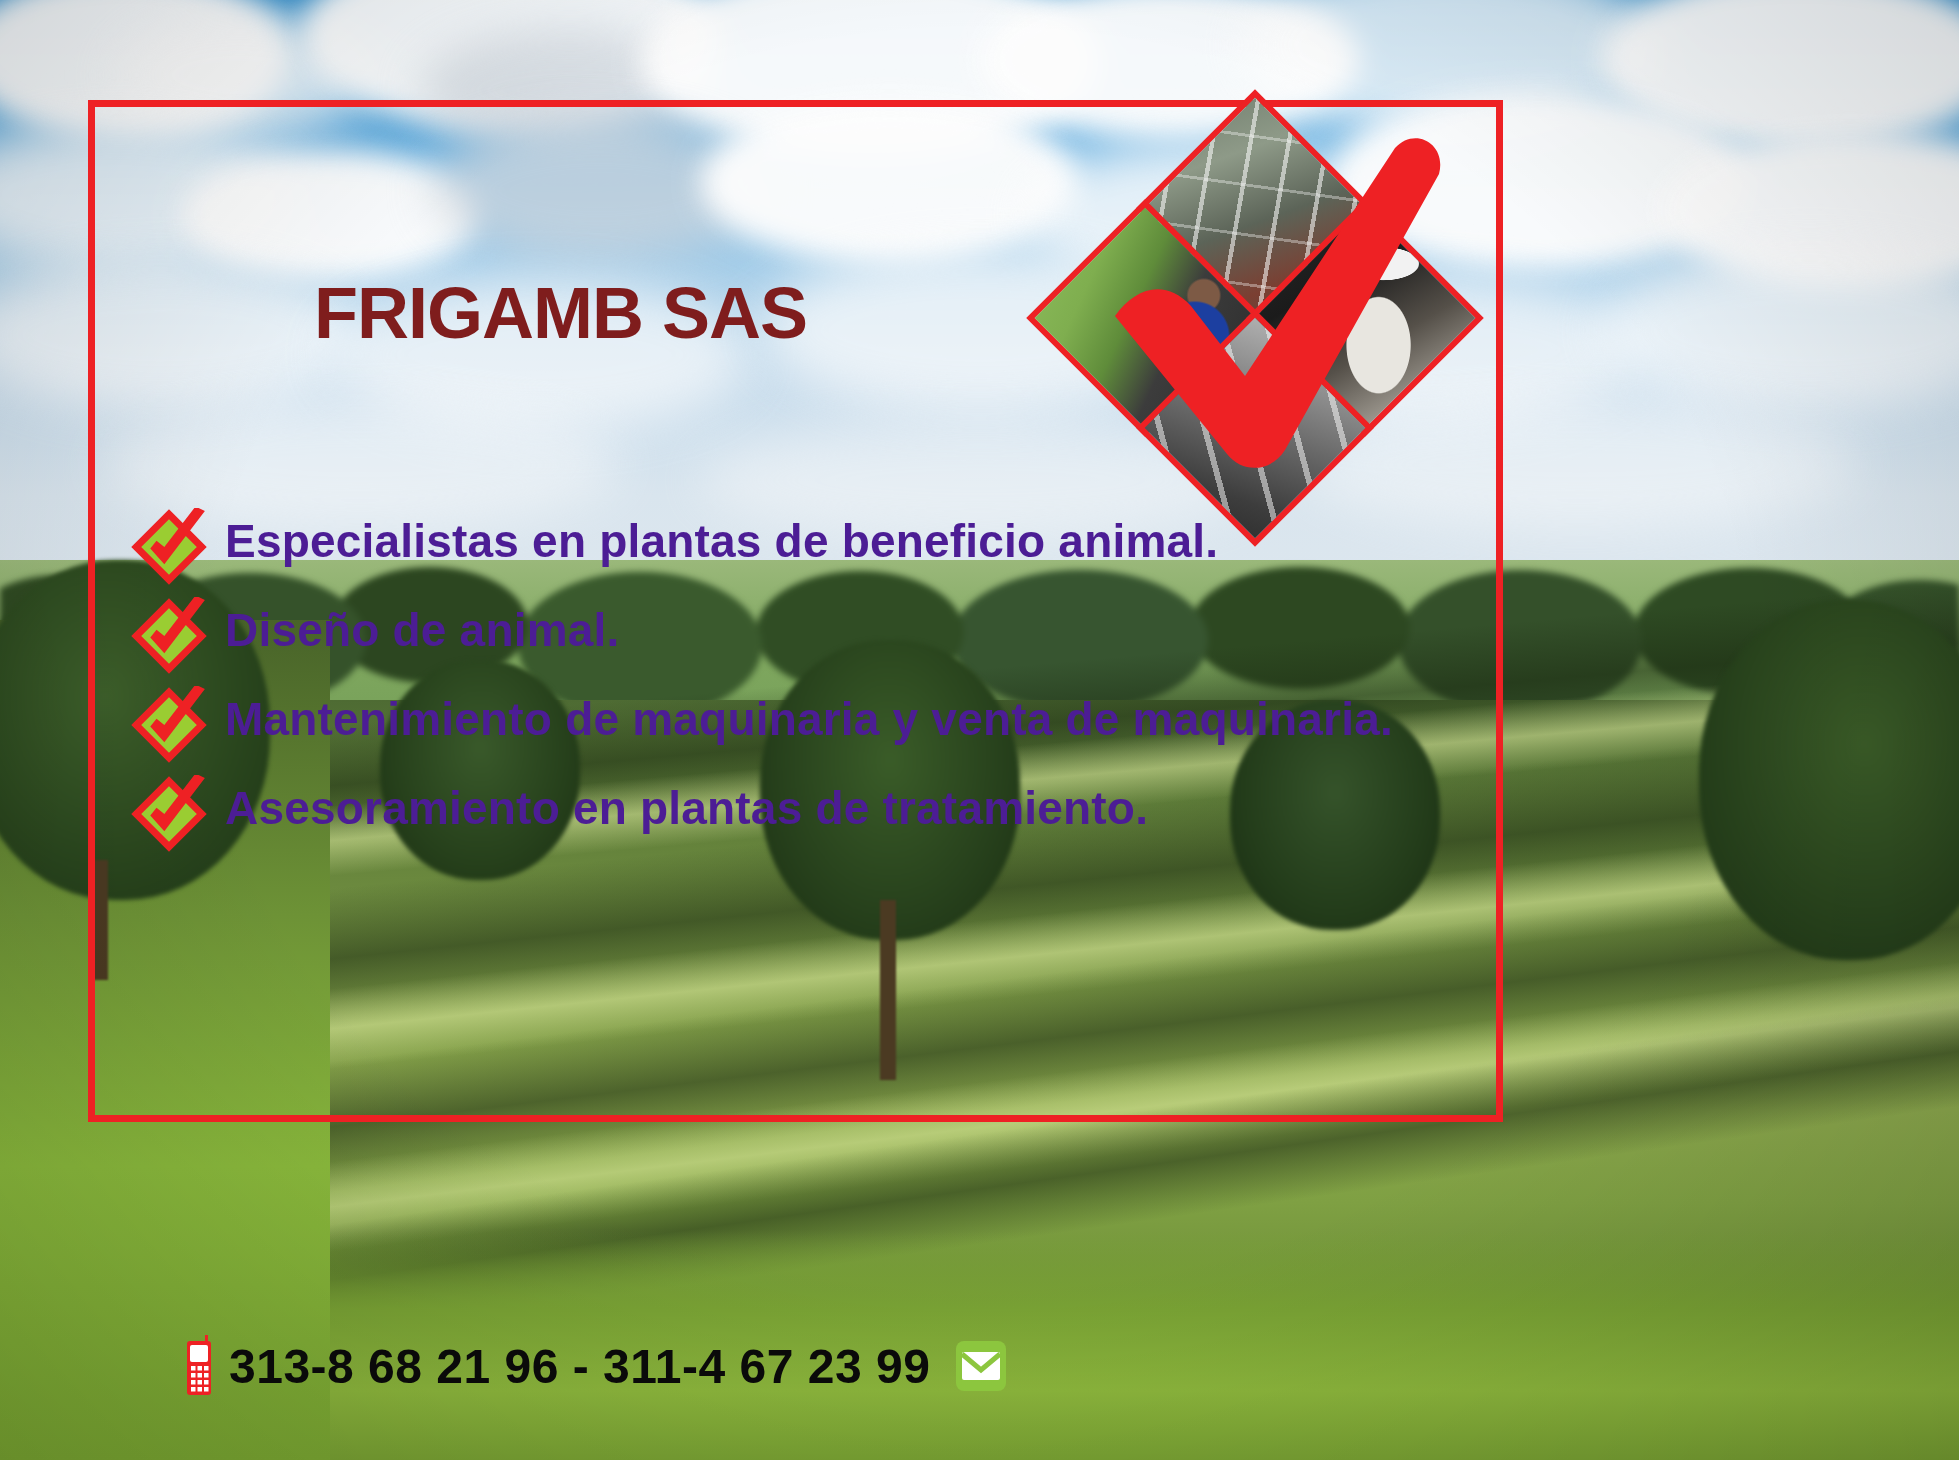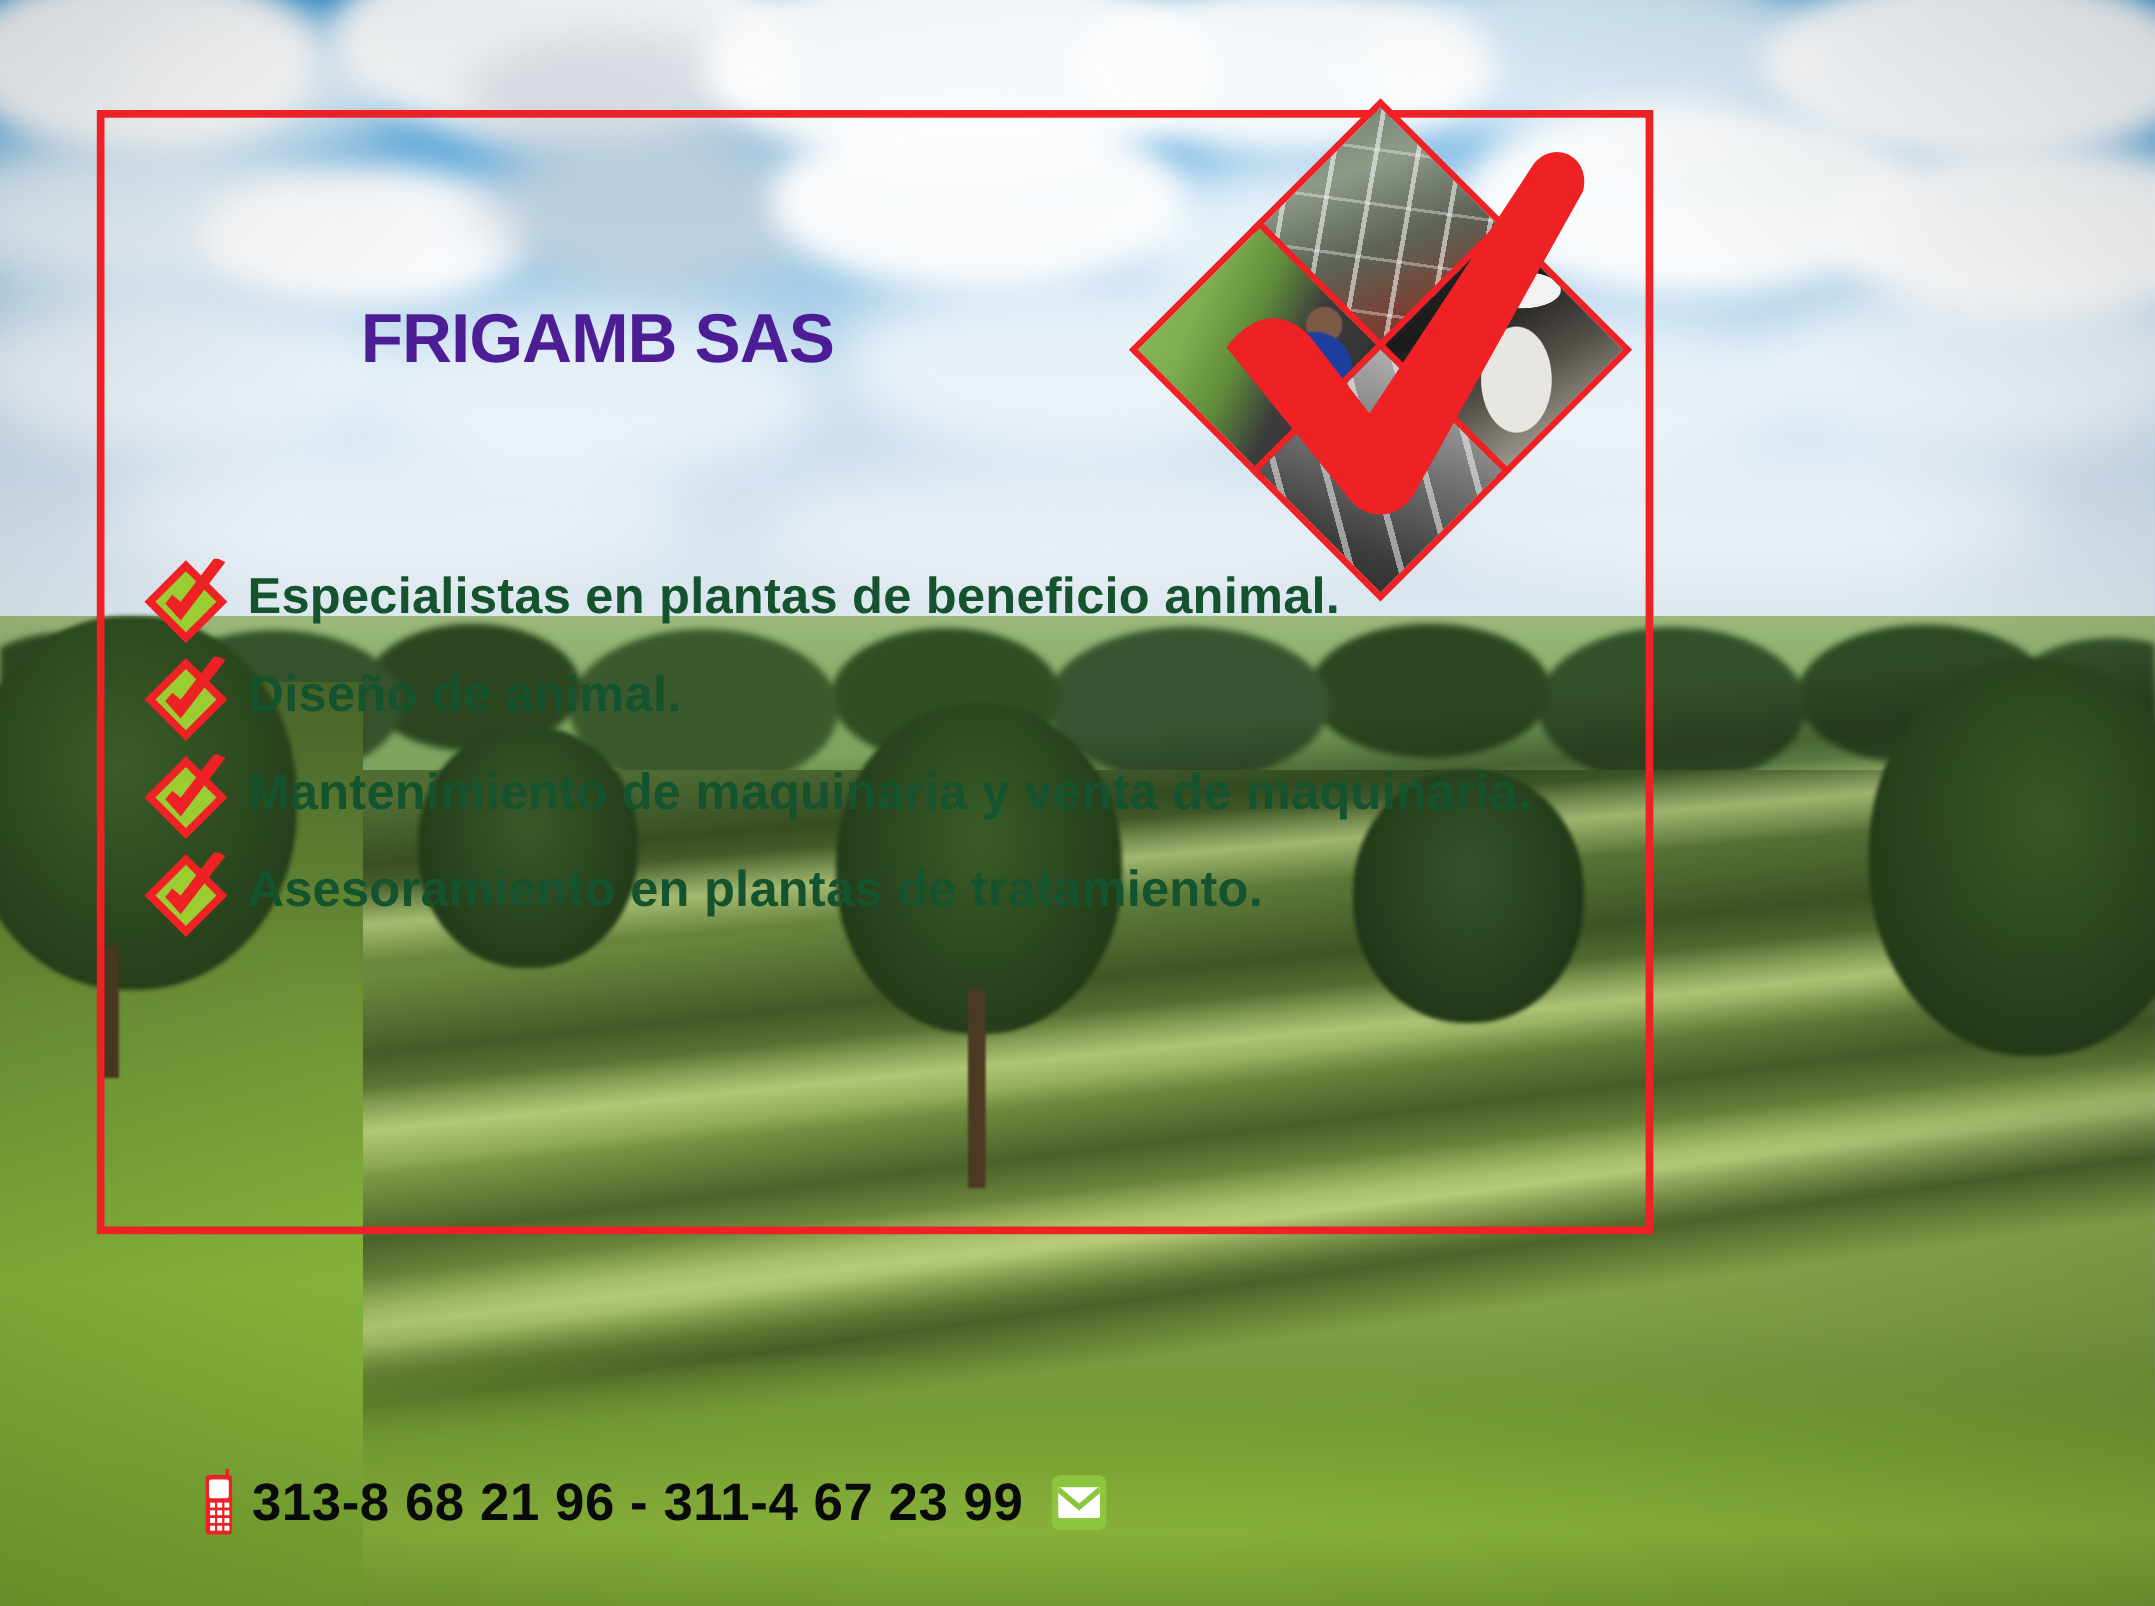--- a/index.html
+++ b/index.html
@@ -90,32 +90,32 @@
     width:1415px;height:1022px;
     border:7px solid #ee2124;
     box-sizing:border-box;
     pointer-events:none;
   }
 
   
   .content{position:absolute;left:0;top:0;width:1959px;height:1460px;}
 
   .title{
-    position:absolute;left:328px;top:272px;
-    font-size:63px;font-weight:bold;letter-spacing:-1px;
-    color:#4c1d95;white-space:nowrap;
+    position:absolute;left:314px;top:272px;
+    font-size:72px;font-weight:bold;letter-spacing:-1px;
+    color:#7f1d1d;white-space:nowrap;
     font-family:"Liberation Sans", sans-serif;
   }
 
   
   .list{position:absolute;left:130px;top:508px;width:1360px;}
   .row{position:relative;height:89px;}
   .row .label{
     position:absolute;left:95px;top:6px;
-    font-size:46px;font-weight:bold;color:#14532d;
+    font-size:46px;font-weight:bold;color:#4c1d95;
     white-space:nowrap;letter-spacing:.2px;
     font-family:"Liberation Sans", sans-serif;
   }
   .check{position:absolute;left:0;top:0;width:78px;height:78px;}
 
   
   .contact{
     position:absolute;left:185px;top:1287px;
     display:flex;align-items:center;white-space:nowrap;margin-top:48px;
   }

